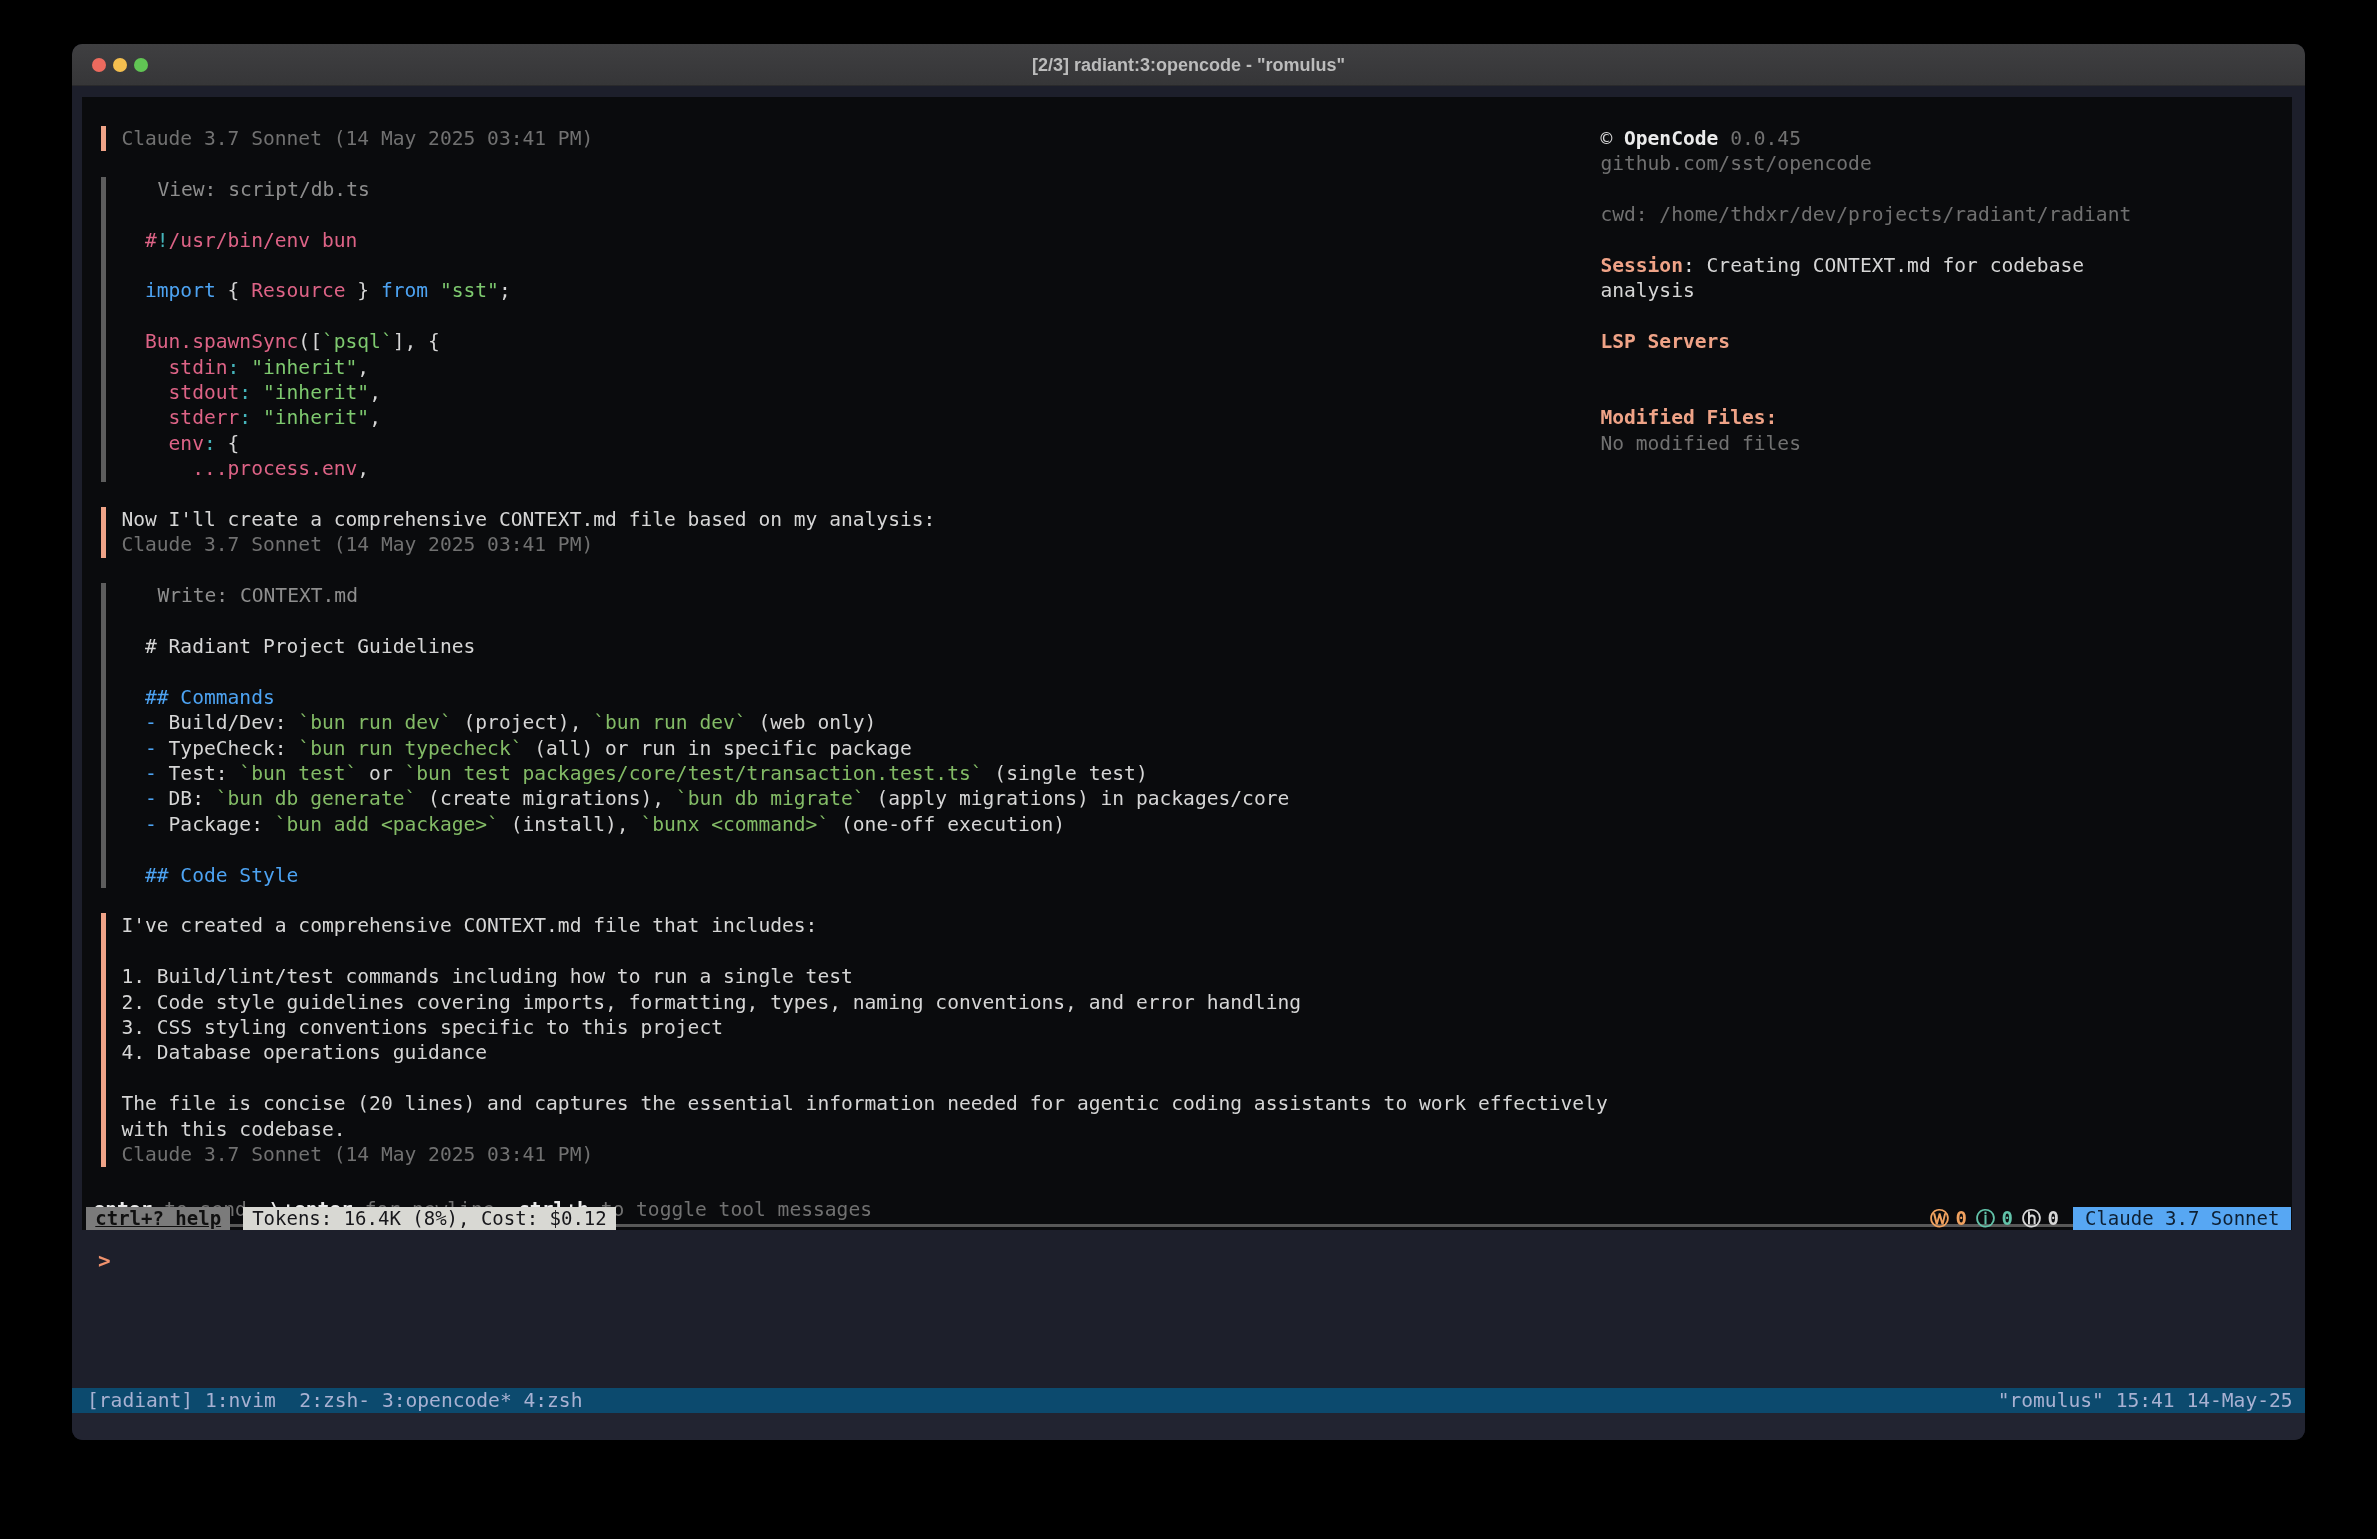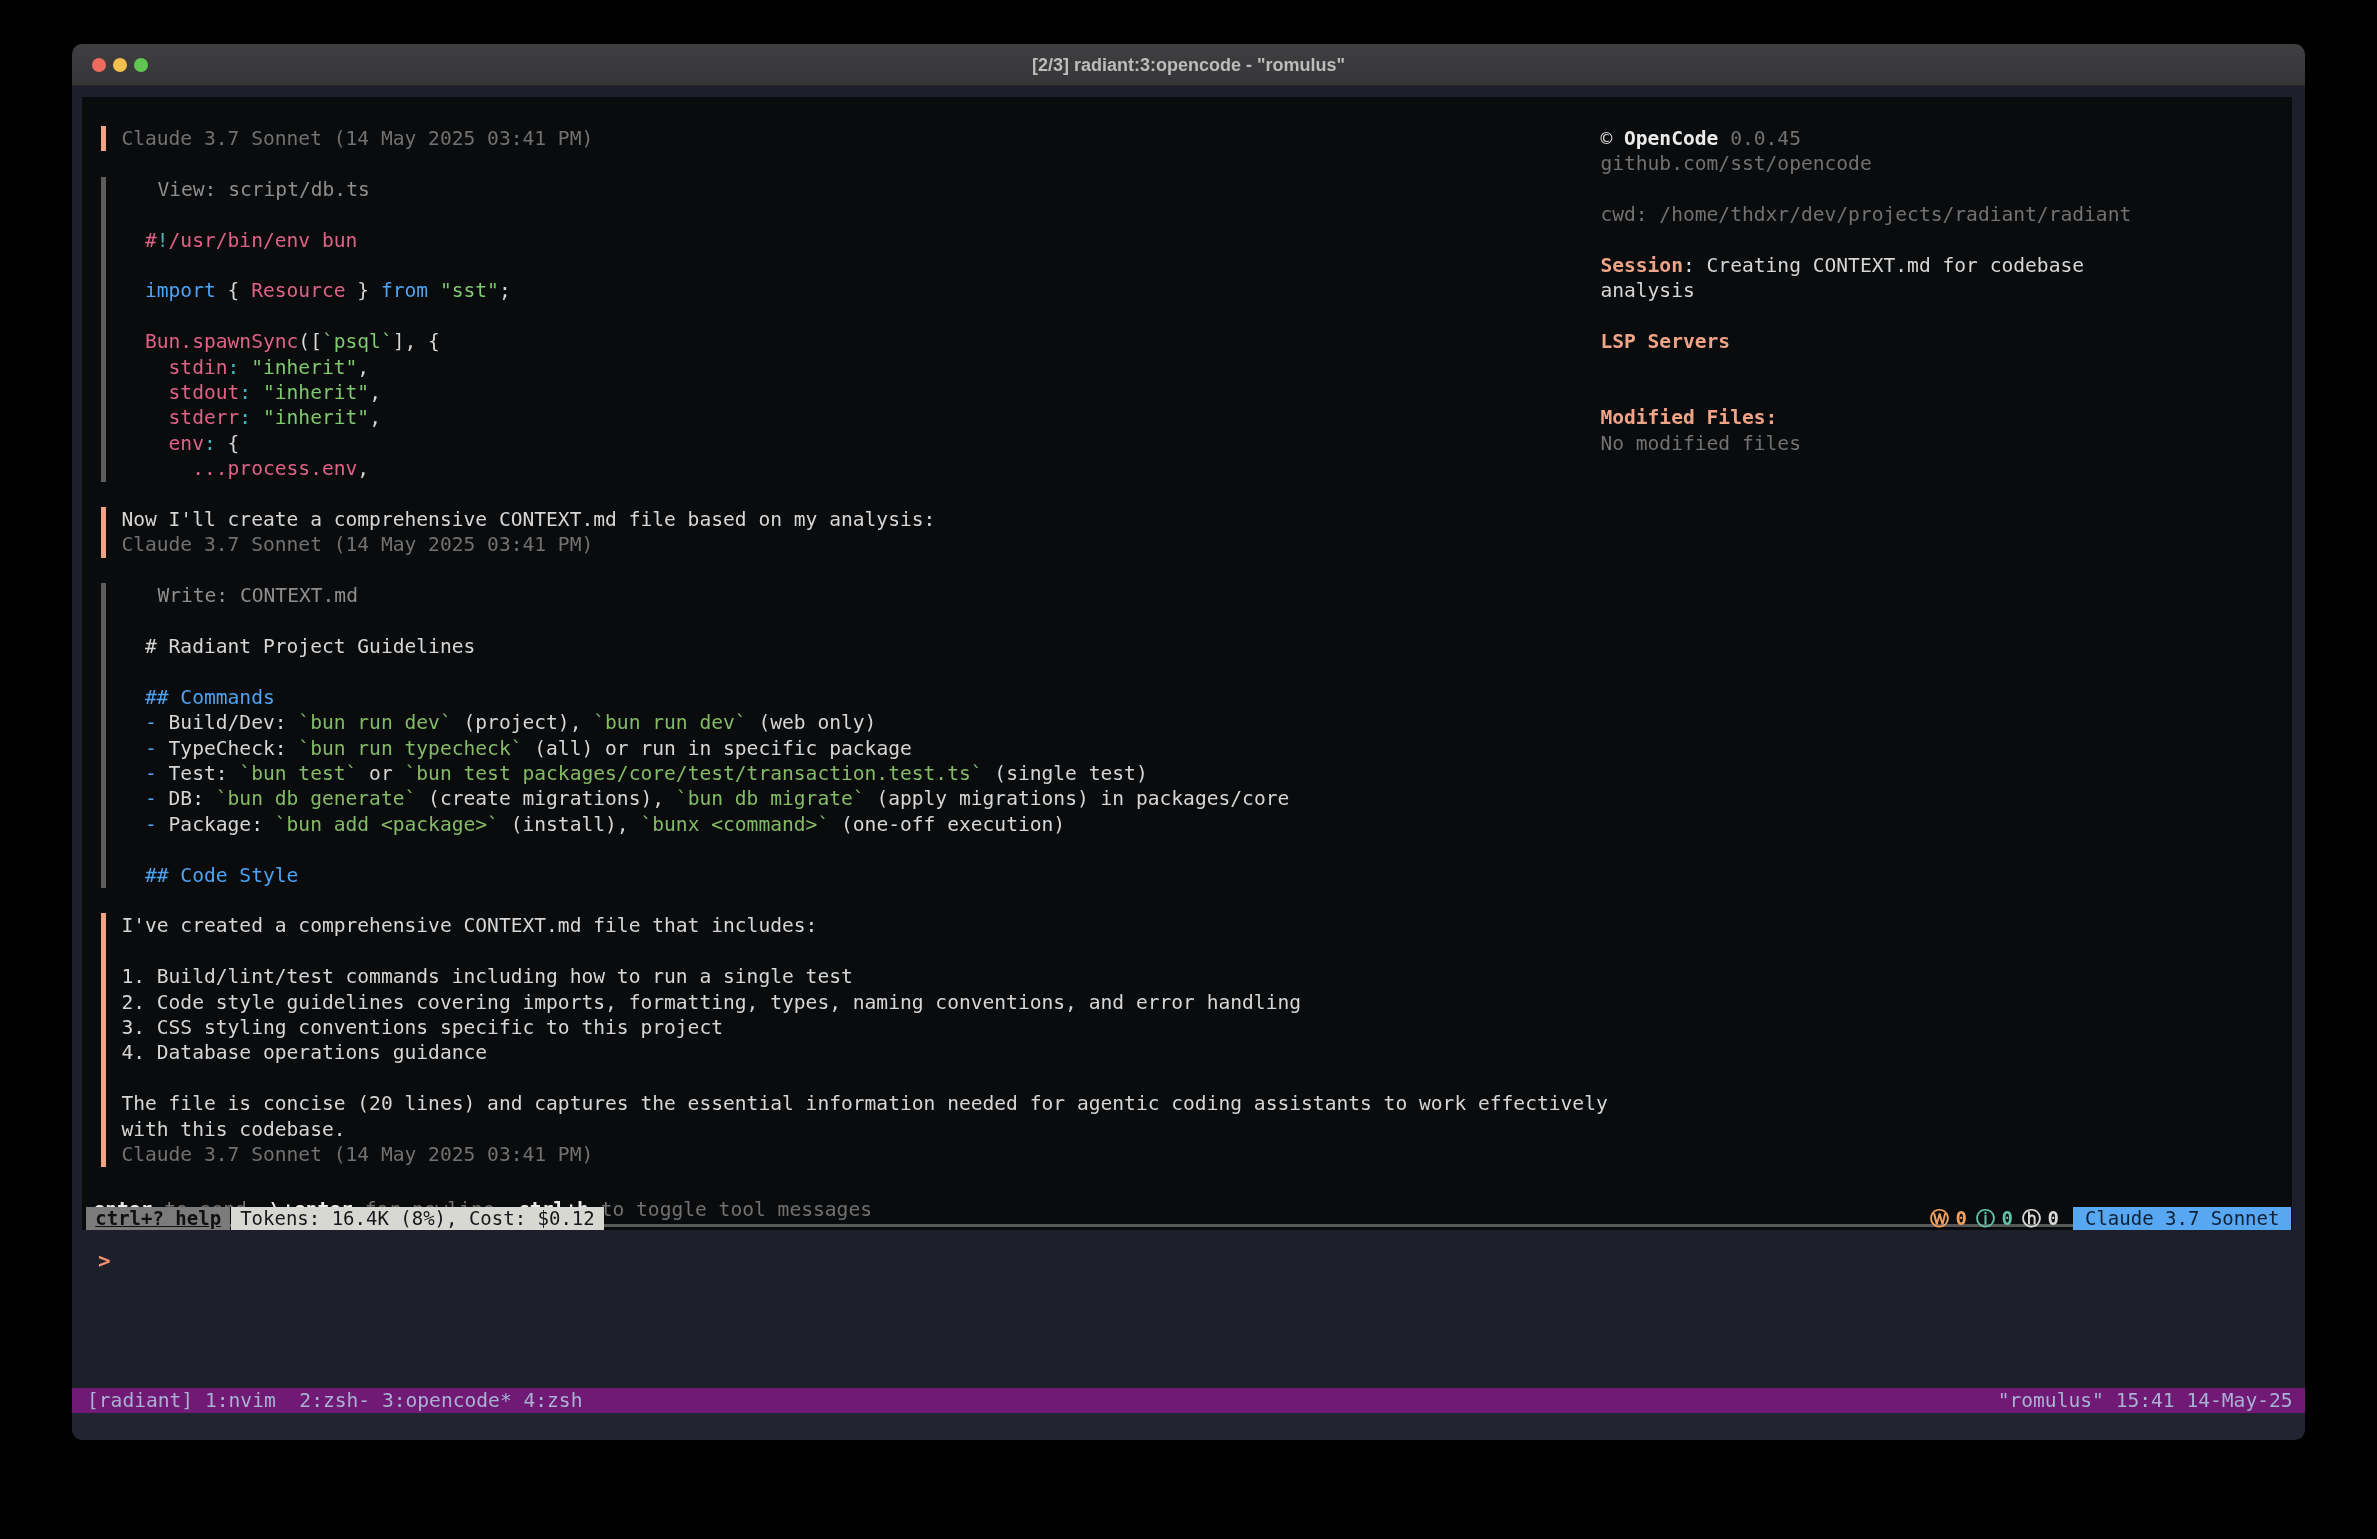--- a/index.html
+++ b/index.html
@@ -45,30 +45,30 @@
   .divider { height:2.6px; background:#585858; margin-top:2px; margin-right:1.3px; }
   .prompt-row { margin-top:19.6px; height:29px; }
   .chevron { color:#f0926d; font-weight:bold; font-size:21px; padding-left:4.6px; line-height:29px; }
 
   .statusbar { position:absolute; left:0; right:0; bottom:0; height:23.5px;
                display:flex; align-items:stretch; justify-content:space-between;
                font-size:19px; padding-left:3.9px; padding-right:1.3px; }
   .sb-left, .sb-right { display:flex; align-items:stretch; }
   .chip { line-height:23.5px; white-space:pre; }
   .chip-help   { background:#7b7b7b; color:#101010; font-weight:bold; padding:0 9px;text-decoration:underline; }
-  .chip-tokens { background:#d8d8d3; color:#17171b; padding:0 9px; margin-left:1px; }
+  .chip-tokens { background:#d8d8d3; color:#17171b; padding:0 9px; margin-left:13px; }
   .chip-model  { background:#57a7f3; color:#0e2033; padding:0 11.7px; margin-left:14.4px; }
   .diag { line-height:23.5px; margin-left:9px; font-weight:bold; }
   .diag.warn { color:#f1a25f; }
   .diag.info { color:#62c3a9; }
   .diag.hint { color:#d8d8d8; }
   .diag.count { margin-left:6.5px; }
 
   .tmuxbar { position:absolute; left:0; top:1344px; width:100%; height:25px;
-             background:#701a75; color:#a8b1d2; font-size:19.6px; line-height:25px;
+             background:#0c4a6e; color:#a8b1d2; font-size:19.6px; line-height:25px;
              display:flex; justify-content:space-between;
              padding-left:15px; padding-right:12.4px; white-space:pre; }
   .window-bottom { position:absolute; left:0; top:1369px; width:100%; height:27px; background:#222431; }
 </style>
 </head>
 <body>
 
 <div class="window">
   <div class="titlebar">
     <div class="light red"></div>

